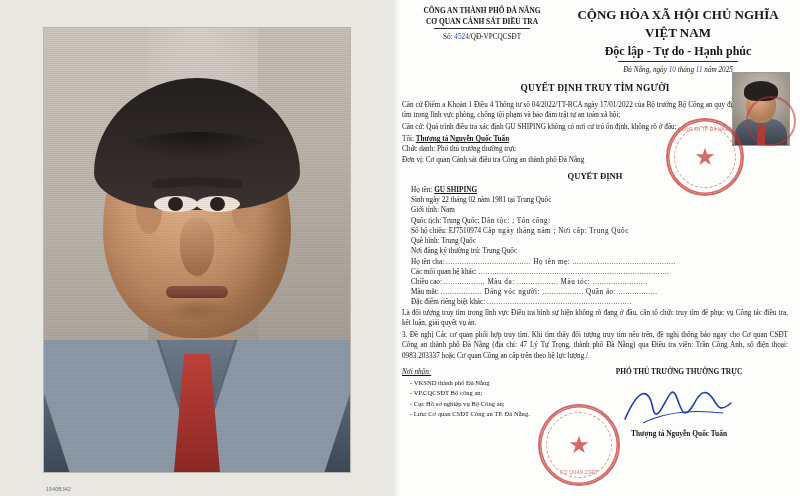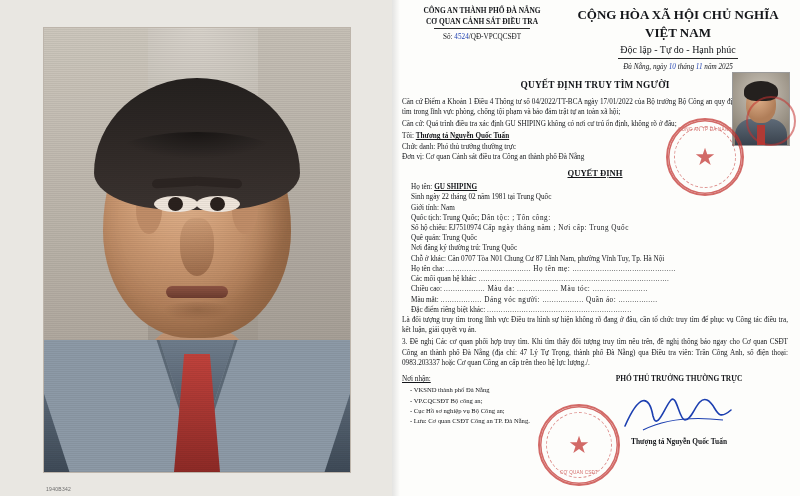--- a/index.html
+++ b/index.html
@@ -112,41 +112,41 @@
     padding:6px 12px 0 10px;box-sizing:border-box;
     font-size:7.2px;line-height:1.42;
   }
   .hdr{display:flex;gap:6px;}
   .hdr-l{width:160px;text-align:center;}
   .hdr-r{flex:1;text-align:center;}
   .b{font-weight:bold;}
   .u{text-decoration:underline;}
   .hdr-l .line1{font-size:7.4px;}
   .hdr-r .line1{font-size:13px;font-weight:bold;}
-  .hdr-r .line2{font-size:10px;font-weight:normal;}
+  .hdr-r .line2{font-size:12px;font-weight:bold;}
   .rule{height:1px;background:#2a2a2a;margin:1px auto 2px;}
   .rule.l{width:96px;} .rule.r{width:120px;}
   .so{margin-top:3px;font-size:7.2px;}
   .so .num{color:#1c3fb0;font-family:"Liberation Serif",serif;}
   .place{margin-top:3px;font-size:7.2px;text-align:center;font-style:italic;}
   .place .hw{color:#1c3fb0;font-style:italic;}
   .title{
     text-align:center;font-weight:bold;font-size:9.4px;letter-spacing:.2px;
     margin:7px 0 4px;
   }
   .para{margin:0 0 2px;text-align:justify;}
   .kv{margin:0;}
   .kv .k{}
   .kv .v{font-weight:bold;}
-  .center-b{text-align:center;font-weight:bold;font-size:8.6px;margin:5px 12px 3px;text-decoration:underline;}
+  .center-b{text-align:center;font-weight:bold;font-size:8.6px;margin:5px 12px 3px;}
   .indent{padding-left:9px;}
   .dots{letter-spacing:.5px;}
   .sig-wrap{display:flex;margin-top:6px;}
   .nhan{width:168px;}
-  .nhan .t{text-decoration:underline;margin-bottom:1px;}
+  .nhan .t{font-style:italic;text-decoration:underline;margin-bottom:1px;}
   .nhan ul{margin:0;padding-left:8px;list-style:none;}
   .nhan li{font-size:6.6px;margin-bottom:1px;}
   .sign{flex:1;text-align:center;position:relative;}
   .sign .role{font-weight:bold;font-size:7.4px;}
   .sign .name{font-weight:bold;font-size:7.4px;margin-top:52px;}
   .sign .scribble{
     position:absolute;left:50%;top:12px;transform:translateX(-50%);
     width:120px;height:48px;
   }
   
@@ -293,30 +293,26 @@
       </p>
       <p class="kv">
         <span>Quốc tịch: Trung Quốc;</span>
         <span class="dots">Dân tộc:          ;          Tôn công:</span>
       </p>
       <p class="kv">
         <span>Số hộ chiếu: EJ7510974</span>
         <span class="dots">Cấp ngày      tháng      năm     ; Nơi cấp: Trung Quốc</span>
       </p>
       <p class="kv">
-        <span>Quê quán:</span>
+        <span>Quê hình:</span>
         <span>Trung Quốc</span>
       </p>
       <p class="kv">
         <span>Nơi đăng ký thường trú:</span>
         <span>Trung Quốc</span>
-      </p>
-      <p class="kv">
-        <span>Chỗ ở khác:</span>
-        <span>Căn 0707 Tòa N01 Chung Cư 87 Lĩnh Nam, phường Vĩnh Tuy, Tp. Hà Nội</span>
       </p>
       <p class="kv">
         <span>Họ tên cha:</span>
         <span class="dots">.....................................   Họ tên mẹ: .............................................</span>
       </p>
       <p class="kv">
         <span>Các mối quan hệ khác:</span>
         <span class="dots">...................................................................................</span>
       </p>
       <p class="kv">

